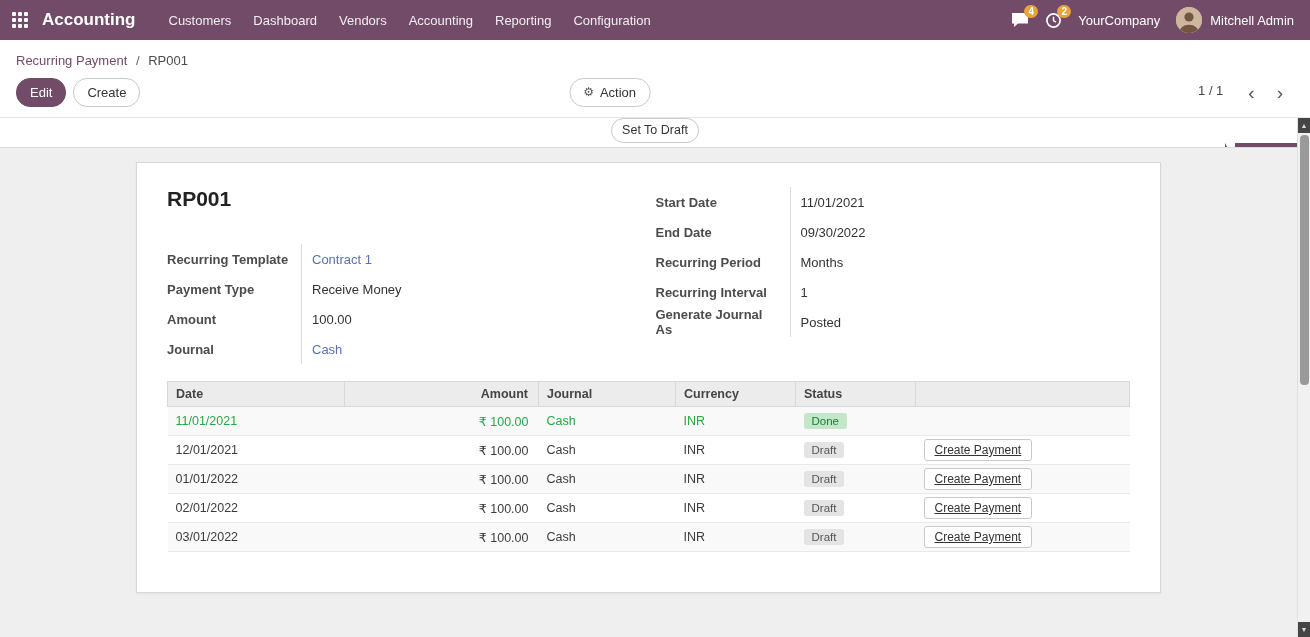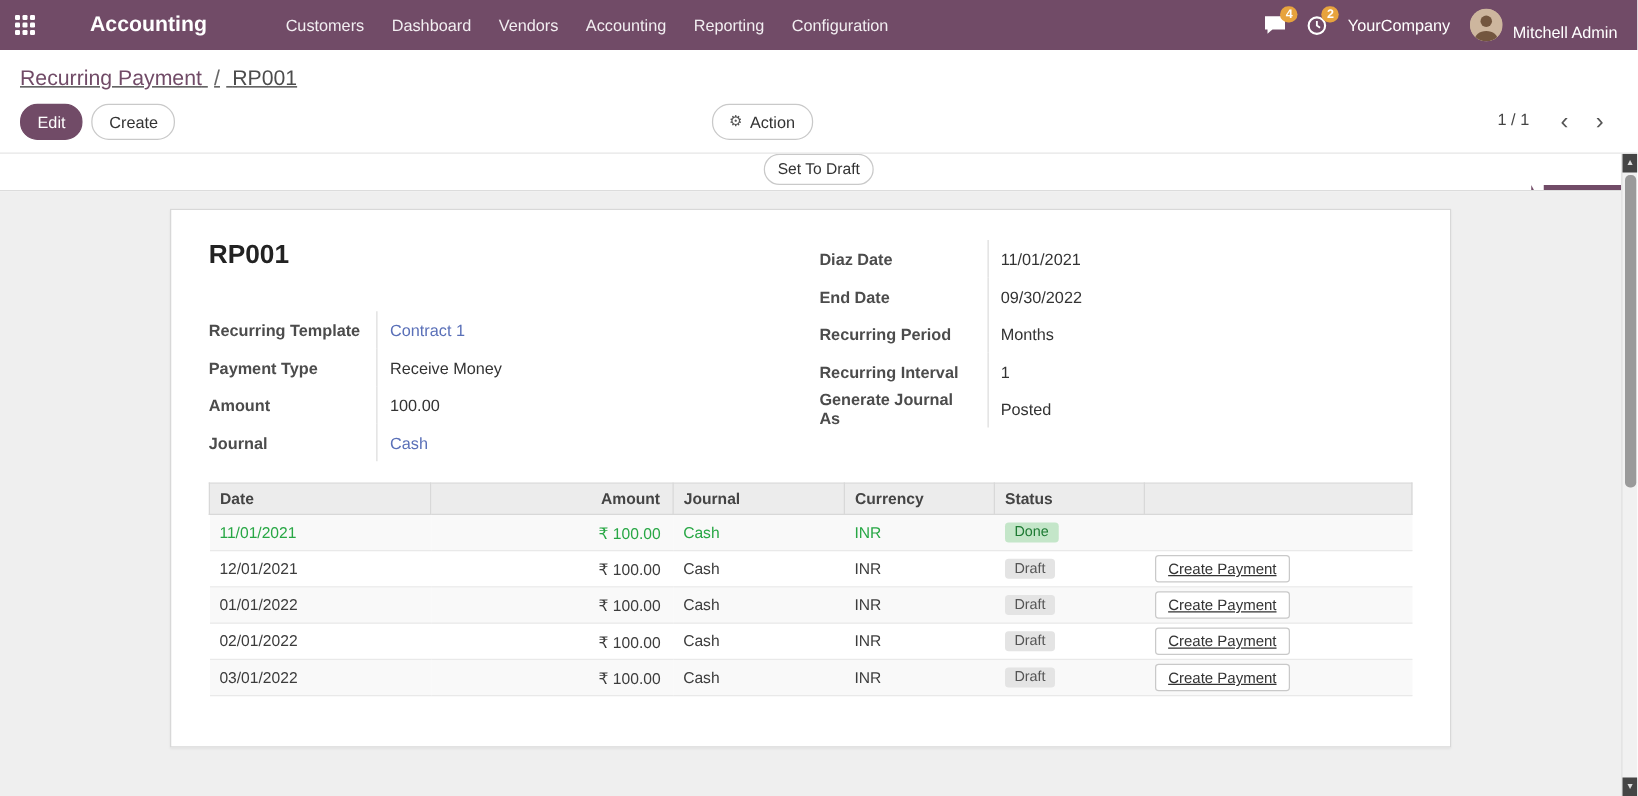--- a/index.html
+++ b/index.html
@@ -3,36 +3,36 @@
 <meta charset="utf-8">
 <style>
   * { box-sizing: border-box; margin: 0; padding: 0; }
   html,body { width:1310px; height:637px; overflow:hidden; }
   body {
     font-family: "Liberation Sans", "DejaVu Sans", sans-serif;
     background:#fff; color:#333; display:flex; flex-direction:column;
   }
 
   
-  .topnav { height:40px; flex:none; background:#714B67; display:flex; align-items:center; color:#fff; padding:0 16px 0 12px;gap:30px; }
+  .topnav { height:40px; flex:none; background:#714B67; display:flex; align-items:center; color:#fff; padding:0 16px 0 12px; }
   .apps-icon { display:grid; grid-template-columns:repeat(3,4px); grid-gap:2px; margin-right:14px; cursor:pointer; }
   .apps-icon i { width:4px; height:4px; background:#fff; border-radius:1px; display:block; }
   .brand { font-size:17px; font-weight:700; margin-right:22px; cursor:pointer; }
   .nav-item { font-size:13px; padding:13px 11px; cursor:pointer; color:#f2eef1; }
   .nav-right { margin-left:auto; display:flex; align-items:center; gap:16px; }
   .systray-icon { position:relative; cursor:pointer; display:flex; align-items:center; }
   .counter-badge { position:absolute; top:-7px; right:-9px; background:#e7a33d; color:#fff; font-size:10px; font-weight:700; line-height:13px; min-width:14px; text-align:center; border-radius:8px; padding:0 3px; }
   .company-label { font-size:13px; cursor:pointer; }
-  .user-menu { display:flex; align-items:flex-end; gap:8px; cursor:pointer; }
+  .user-menu { display:flex; align-items:center; gap:8px; cursor:pointer; }
   .avatar { width:26px; height:26px; border-radius:50%; overflow:hidden; flex:none; background:#c9b29b; }
   .user-name { font-size:13px; }
 
   
   .control-panel { background:#fff; border-bottom:1px solid #e5e5e5; flex:none; }
-  .breadcrumb-row { padding:13px 16px 2px; font-size:17px;text-decoration:underline; }
+  .breadcrumb-row { padding:13px 16px 2px; font-size:13px; }
   .bc-parent { color:#714B67; cursor:pointer; }
   .bc-sep { color:#666; margin:0 5px; }
   .bc-current { color:#4c4c4c; }
   .toolbar-row { display:flex; align-items:center; padding:8px 16px 10px; position:relative; }
   .btn { font-family:inherit; font-size:13px; border-radius:14px; padding:5px 13px; cursor:pointer; line-height:17px; }
   .btn-primary { background:#714B67; border:1px solid #714B67; color:#fff; }
   .btn-secondary { background:#fff; border:1px solid #c9c9c9; color:#333; }
   .btn + .btn { margin-left:7px; }
   .action-menu { position:absolute; left:46%; transform:translateX(-50%); display:flex; align-items:center; gap:6px; }
   .gear { font-size:12px; color:#555; }
@@ -194,21 +194,21 @@
             <div class="frow">
               <span class="flabel">Journal</span>
               <span class="fvalue link">Cash</span>
             </div>
           </div>
         </div>
 
         <div class="col-right">
           <div class="fgroup">
             <div class="frow">
-              <span class="flabel">Diaz Date</span>
+              <span class="flabel">Start Date</span>
               <span class="fvalue">11/01/2021</span>
             </div>
             <div class="frow">
               <span class="flabel">End Date</span>
               <span class="fvalue">09/30/2022</span>
             </div>
             <div class="frow">
               <span class="flabel">Recurring Period</span>
               <span class="fvalue">Months</span>
             </div>

